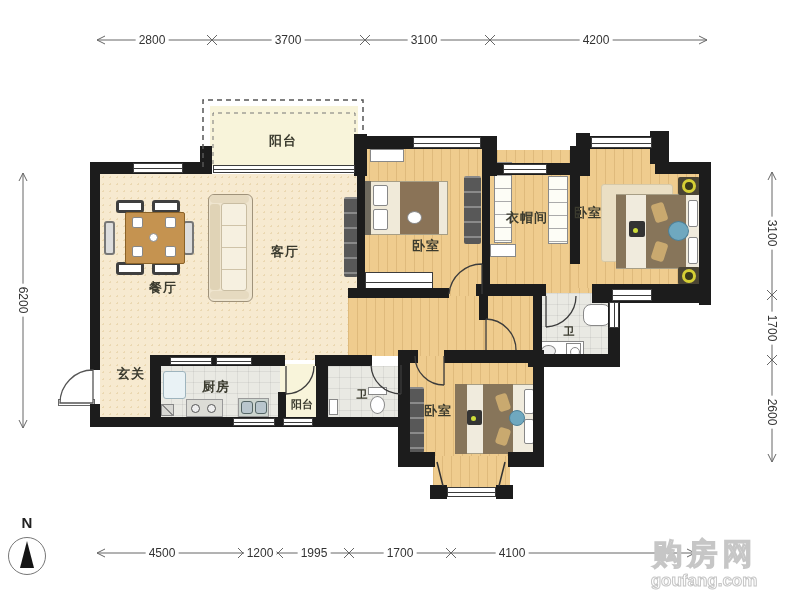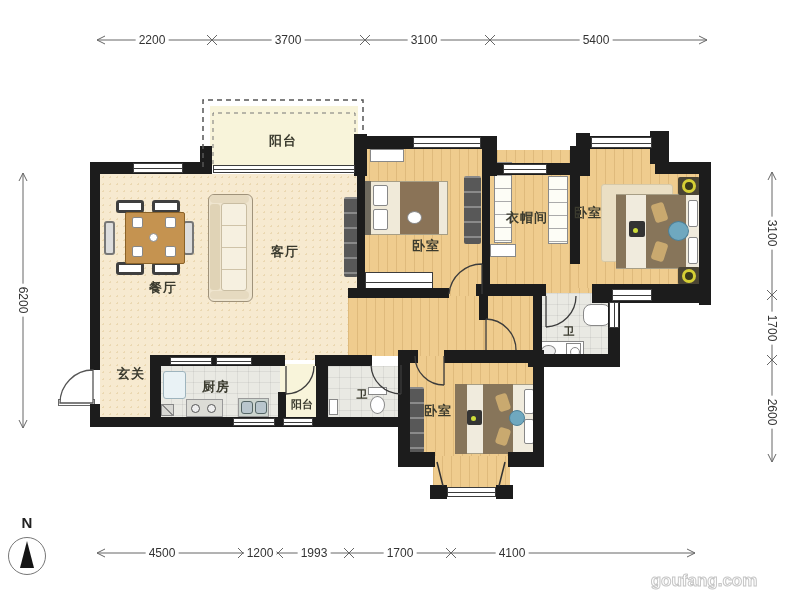--- a/index.html
+++ b/index.html
@@ -276,33 +276,34 @@
   <span class="rlab" style="left:131px;top:374px">玄关</span>
   <span class="rlab" style="left:216px;top:387px">厨房</span>
   <span class="rlab sm" style="left:302px;top:404px">阳台</span>
   <span class="rlab sm" style="left:569px;top:331px">卫</span>
   <span class="rlab sm" style="left:362px;top:394px">卫</span>
   <span class="rlab" style="left:527px;top:218px">衣帽间</span>
   <span class="rlab" style="left:426px;top:246px">卧室</span>
   <span class="rlab" style="left:588px;top:213px">卧室</span>
   <span class="rlab" style="left:438px;top:411px">卧室</span>
 
-  <span class="dlab" style="left:152px;top:40px">2200</span>
+  <span class="dlab" style="left:152px;top:40px">2800</span>
   <span class="dlab" style="left:288px;top:40px">3700</span>
   <span class="dlab" style="left:424px;top:40px">3100</span>
-  <span class="dlab" style="left:596px;top:40px">5400</span>
+  <span class="dlab" style="left:596px;top:40px">4200</span>
   <span class="dlab" style="left:162px;top:553px">4500</span>
   <span class="dlab" style="left:260px;top:553px">1200</span>
-  <span class="dlab" style="left:314px;top:553px">1993</span>
+  <span class="dlab" style="left:314px;top:553px">1995</span>
   <span class="dlab" style="left:400px;top:553px">1700</span>
   <span class="dlab" style="left:512px;top:553px">4100</span>
   <span class="dlab vert" style="left:23px;top:300px">6200</span>
   <span class="dlab vert" style="left:772px;top:233px">3100</span>
   <span class="dlab vert" style="left:772px;top:328px">1700</span>
   <span class="dlab vert" style="left:772px;top:412px">2600</span>
 
   <span id="compass-n">N</span>
   <div id="compass-circle"></div>
   <div id="compass-needle"></div>
 
+  <div id="wm1">购房网</div>
   <div id="wm2">goufang.com</div>
 
 </div>
 
 </body></html>

